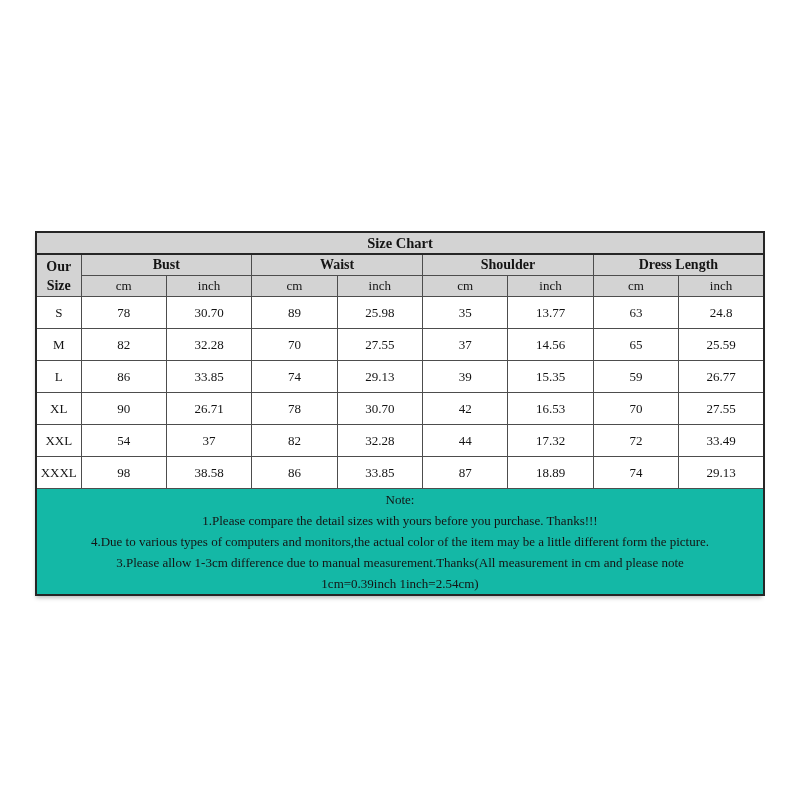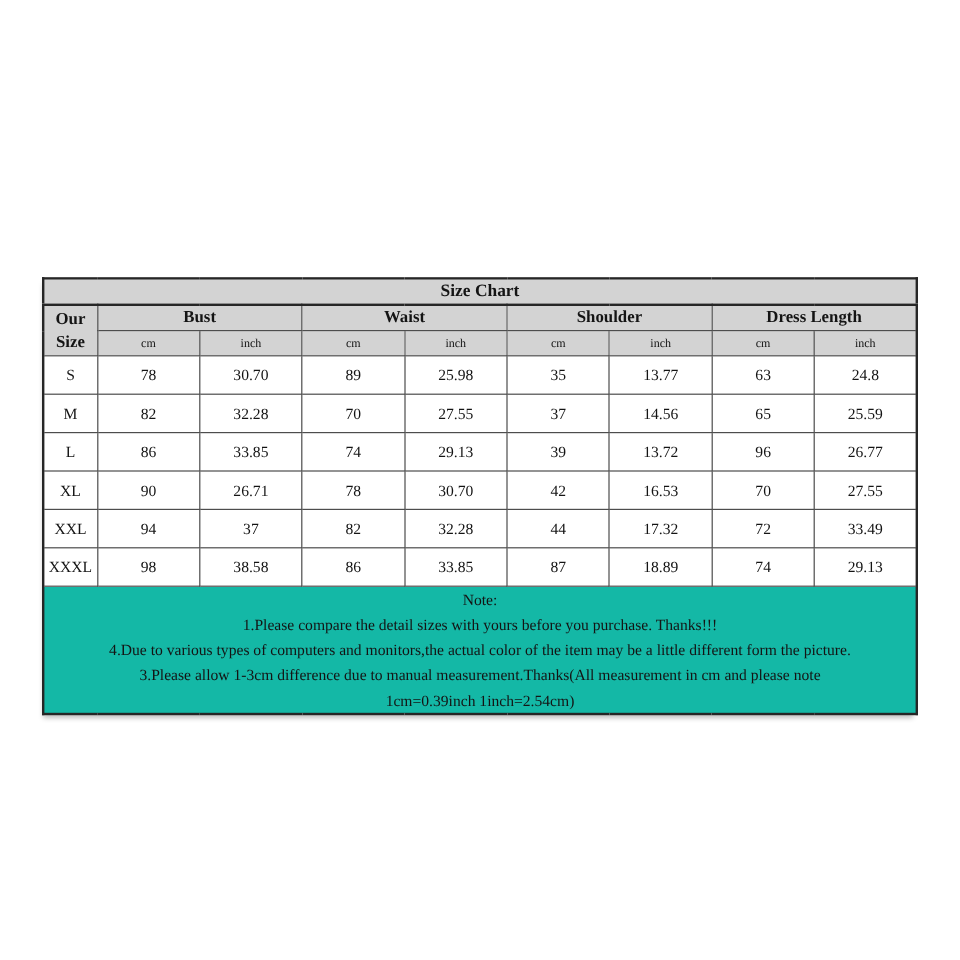--- a/index.html
+++ b/index.html
@@ -48,21 +48,21 @@
     margin-left: 14px;
   }
   tr.group-row td {
     background: #d3d3d3;
     font-weight: bold;
     font-size: 14px;
     height: 20px;
   }
   tr.units-row td {
     background: #d3d3d3;
-    font-size: 10px;
+    font-size: 13px;
     height: 20px;
     font-weight: normal;
   }
   td.size-head {
     background: #d3d3d3;
     font-weight: bold;
     font-size: 14px;
     line-height: 19px;
     margin-left: 21px;
   }
@@ -149,40 +149,40 @@
         <td>25.59</td>
       </tr>
 
       <tr class="data-row">
         <td>L</td>
         <td>86</td>
         <td>33.85</td>
         <td>74</td>
         <td>29.13</td>
         <td>39</td>
-        <td>13.72</td>
-        <td>96</td>
+        <td>15.35</td>
+        <td>59</td>
         <td>26.77</td>
       </tr>
 
       <tr class="data-row">
         <td>XL</td>
         <td>90</td>
         <td>26.71</td>
         <td>78</td>
         <td>30.70</td>
         <td>42</td>
         <td>16.53</td>
         <td>70</td>
         <td>27.55</td>
       </tr>
 
       <tr class="data-row">
         <td>XXL</td>
-        <td>94</td>
+        <td>54</td>
         <td>37</td>
         <td>82</td>
         <td>32.28</td>
         <td>44</td>
         <td>17.32</td>
         <td>72</td>
         <td>33.49</td>
       </tr>
 
       <tr class="data-row">

